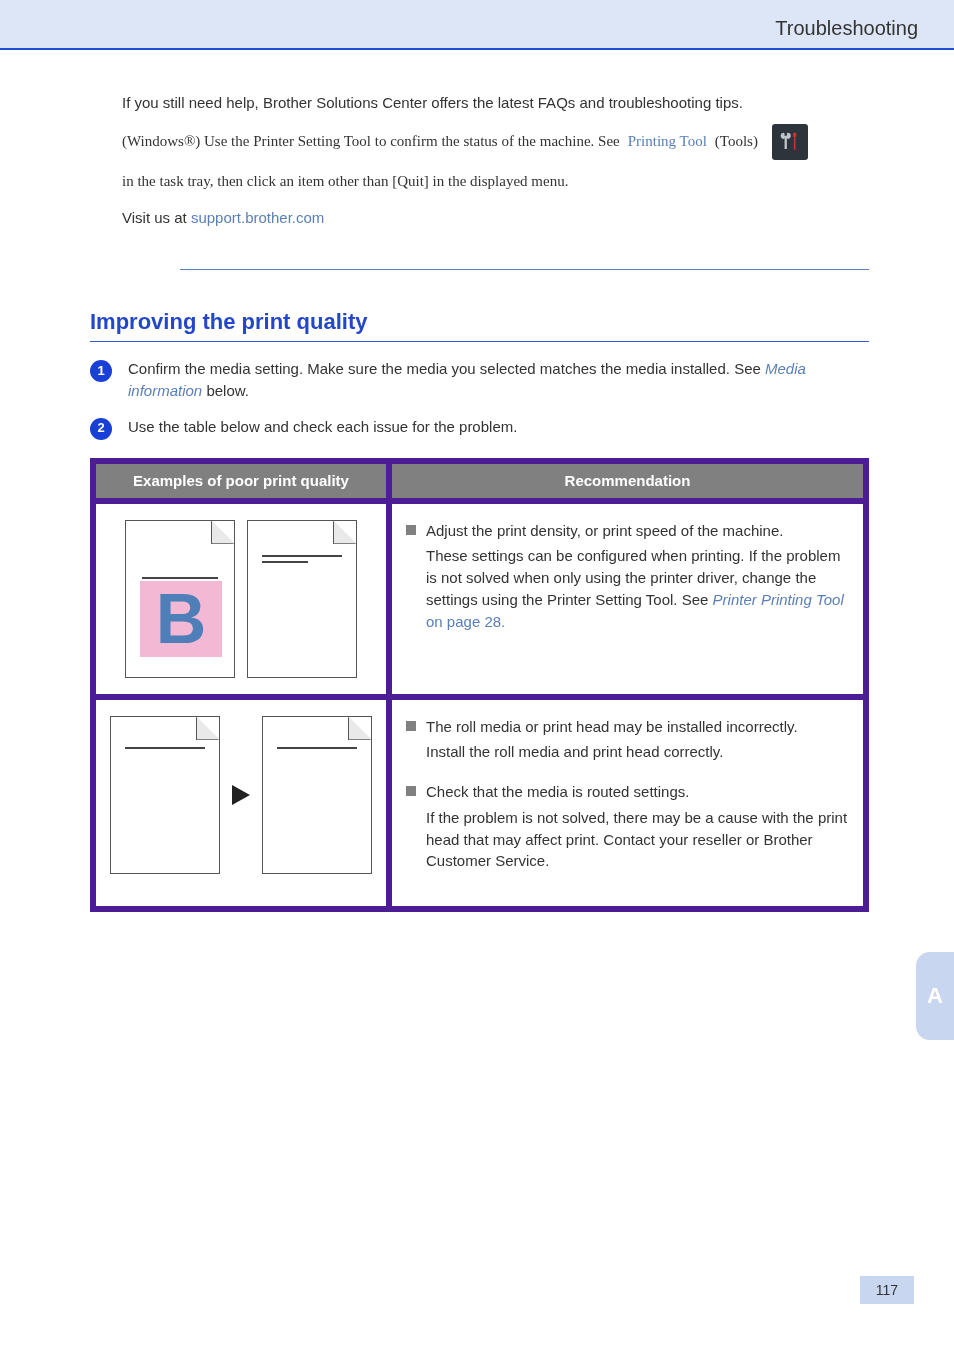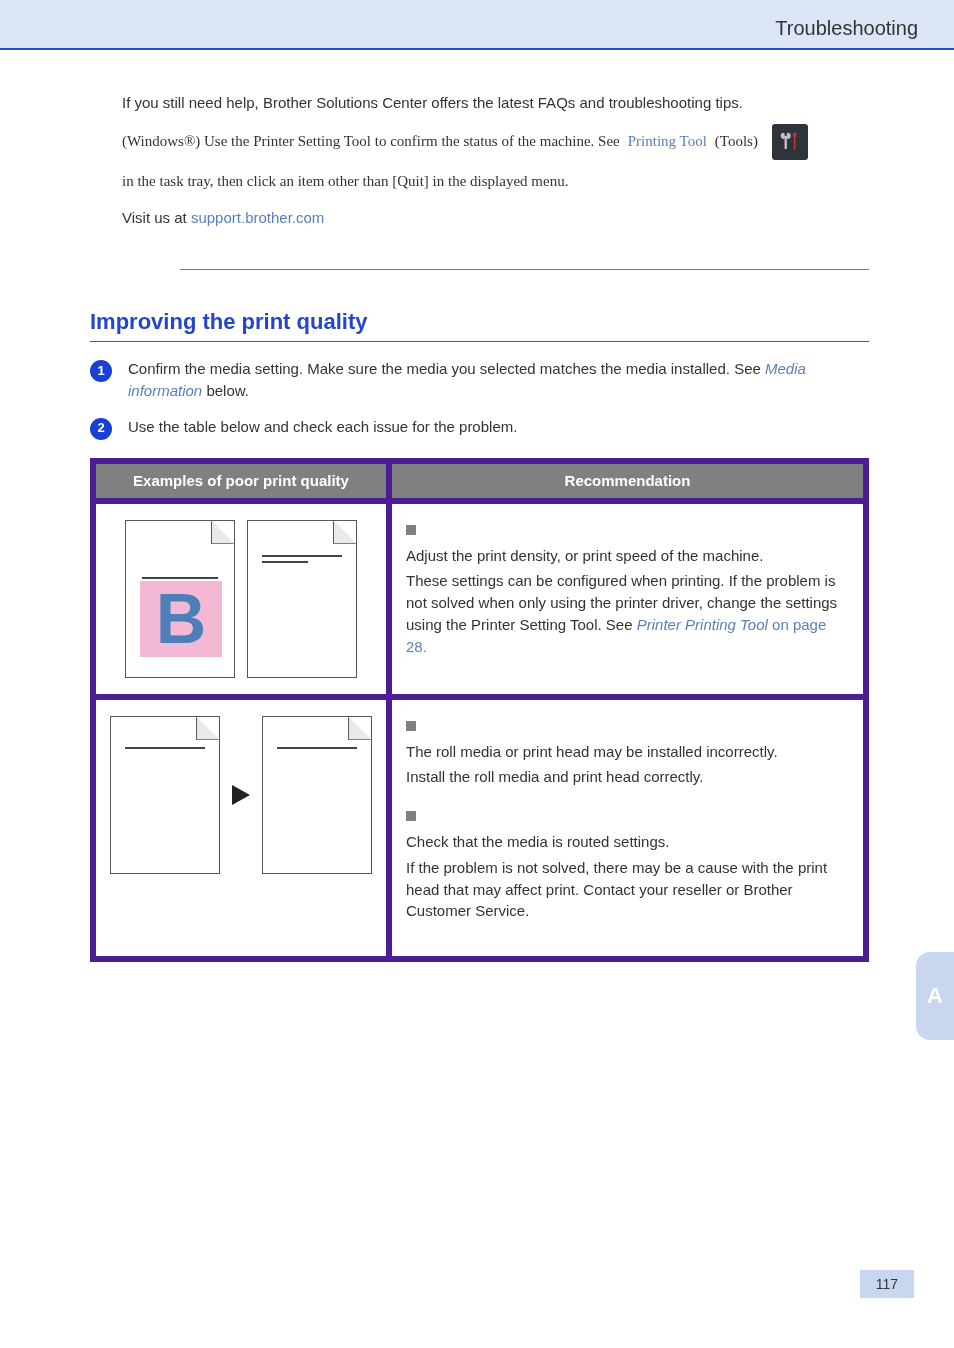--- a/index.html
+++ b/index.html
@@ -170,21 +170,20 @@
   .rec-list {
     list-style: none;
     margin: 0;
     padding: 0;
   }
   .rec-list li {
     display: flex;
     gap: 10px;
     align-items: flex-start;
     margin: 0 0 14px 0;
-    flex-direction: column;
   }
   .sq-bullet {
     flex: 0 0 10px;
     width: 10px; height: 10px;
     background: #808080;
     margin-top: 5px;
   }
   .rec-list li > div { flex: 1; }
   .rec-list p { margin: 0 0 4px 0; }
   .rec-list .xref { color: #5a7fb8; font-style: italic; }
@@ -201,21 +200,21 @@
     border-bottom-left-radius: 14px;
     color: #fff;
     display: flex;
     align-items: center;
     justify-content: center;
     font-weight: bold;
     font-size: 22px;
   }
   .page-number {
     position: absolute;
-    bottom: 50px;
+    bottom: 44px;
     right: 40px;
     width: 54px;
     height: 28px;
     background: #c9d6f0;
     color: #333;
     font-size: 14px;
     display: flex;
     align-items: center;
     justify-content: center;
   }

